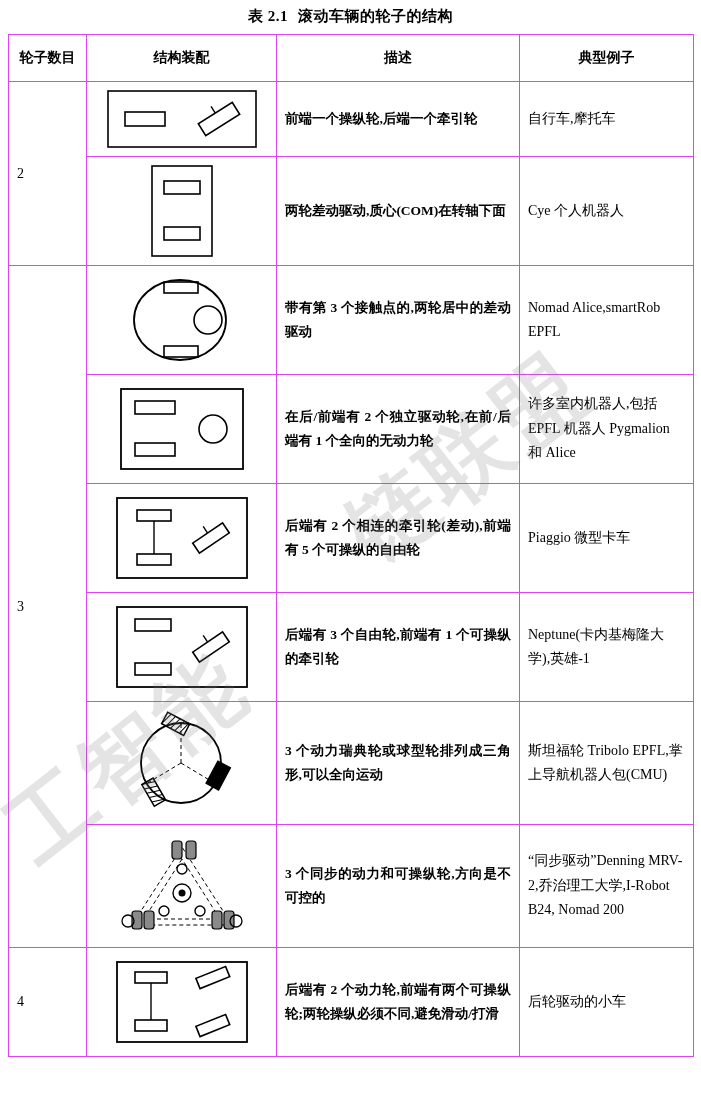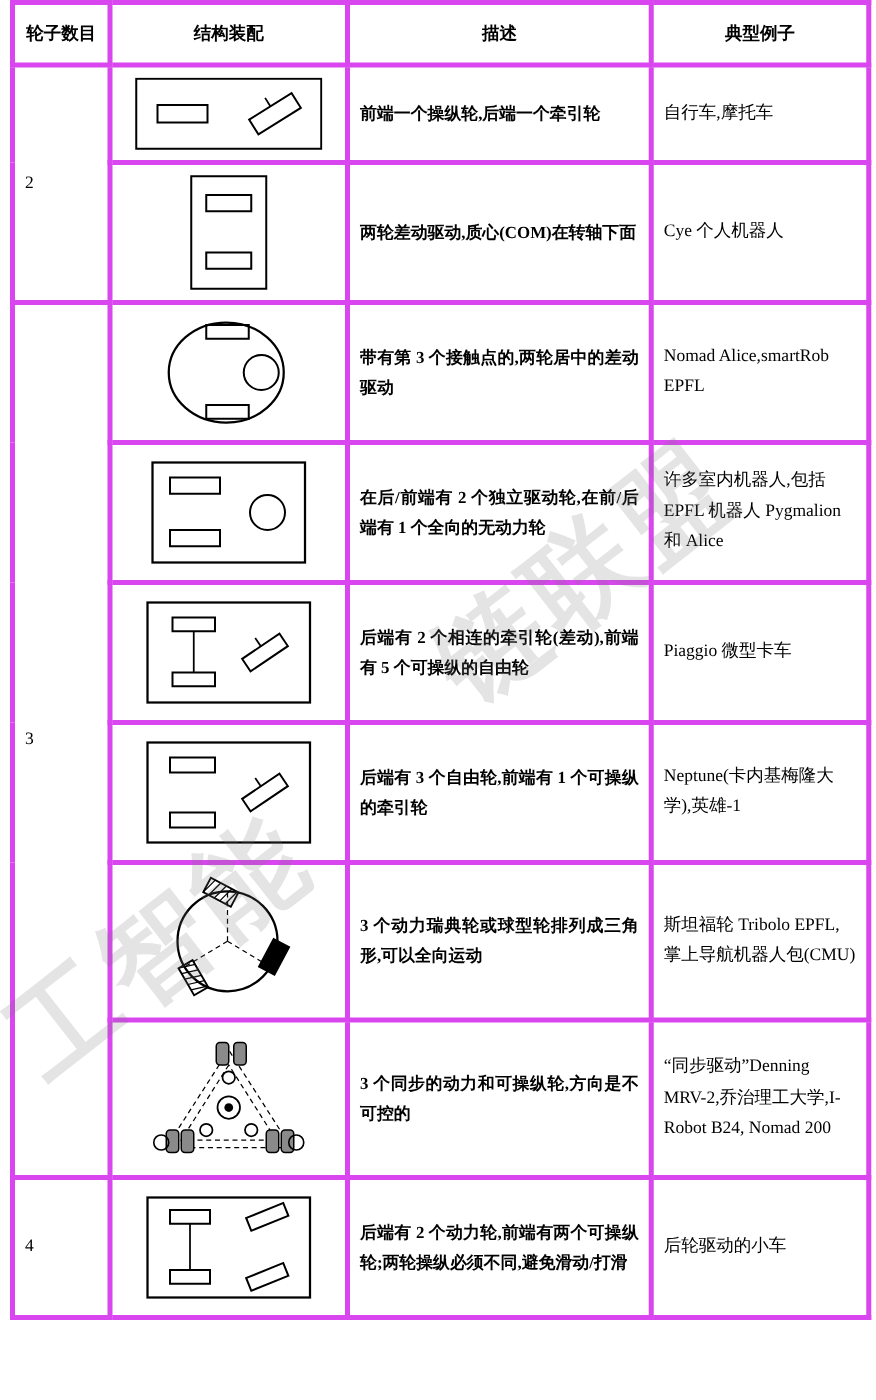--- a/index.html
+++ b/index.html
@@ -32,21 +32,21 @@
   .caption .cap-num { margin-right: 10px; }
 
   table.structure-table {
     border-collapse: collapse;
     width: 685px;
     margin: 0 8px;
     table-layout: fixed;
   }
   table.structure-table th,
   table.structure-table td {
-    border: 4px solid #d946ef;
+    border: 1px solid #d946ef;
     vertical-align: middle;
     padding: 8px;
   }
   thead th {
     height: 30px;
     font-weight: bold;
     font-size: 14px;
     text-align: center;
     font-family: "Liberation Serif", serif;
   }
@@ -99,20 +99,23 @@
     transform: rotate(-38deg);
     white-space: nowrap;
     letter-spacing: 6px;
   }
 </style>
 </head>
 <body>
 
 <div class="page">
 
+  <div class="caption">
+    <span class="cap-num">表 2.1</span><span>滚动车辆的轮子的结构</span>
+  </div>
 
   <table class="structure-table">
     <colgroup>
       <col class="c-wheels">
       <col class="c-diagram">
       <col class="c-desc">
       <col class="c-example">
     </colgroup>
     <thead>
       <tr>

